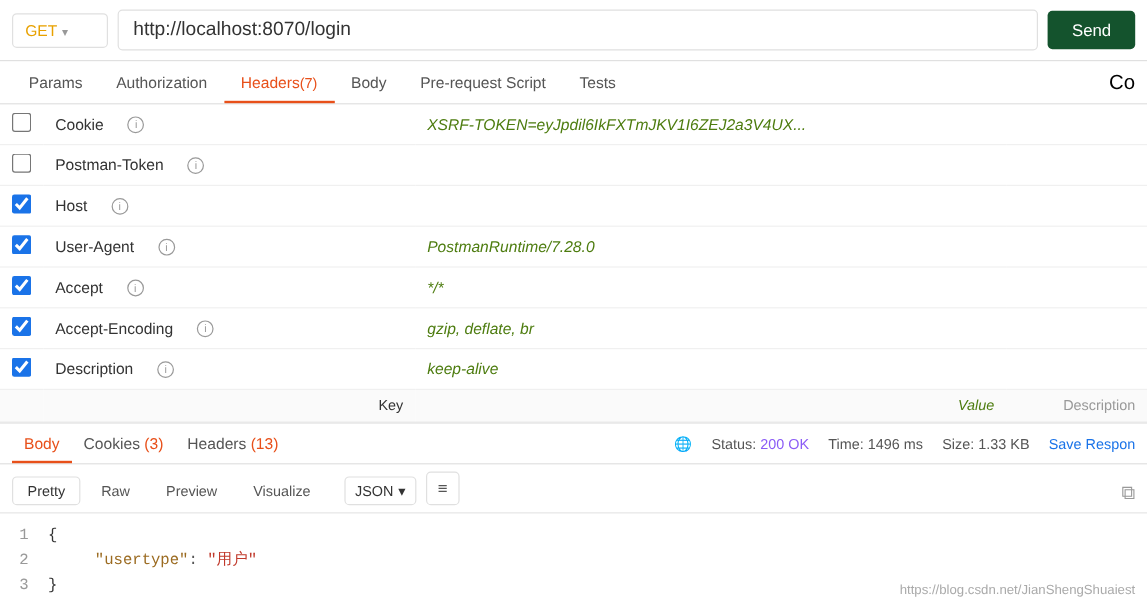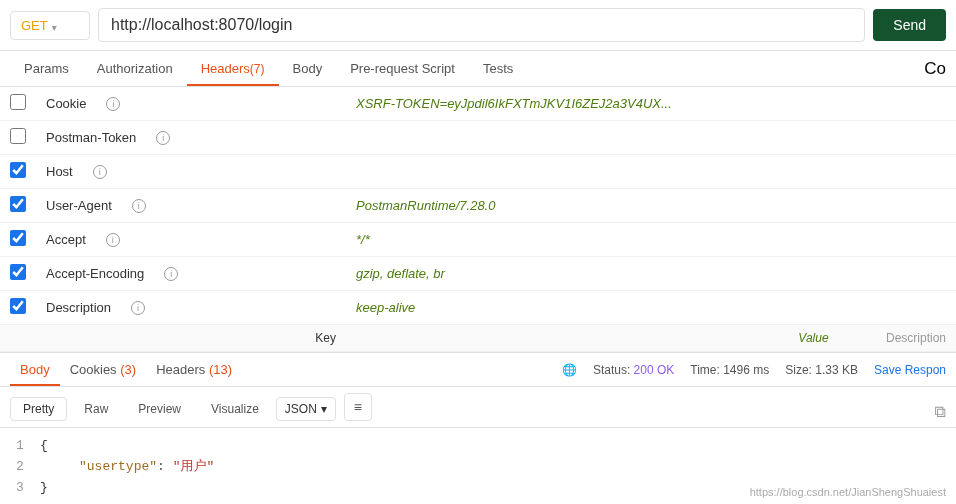--- a/index.html
+++ b/index.html
@@ -213,21 +213,21 @@
     .format-select {
       display: flex;
       align-items: center;
       gap: 4px;
       border: 1px solid #e0e0e0;
       border-radius: 4px;
       padding: 4px 8px;
       font-size: 12px;
       color: #333;
       cursor: pointer;
-      margin-left: 0;
+      margin-left: 11px;
     }
     .wrap-icon {
       width: 28px;
       height: 28px;
       border: 1px solid #e0e0e0;
       border-radius: 4px;
       display: flex;
       align-items: center;
       justify-content: center;
       cursor: pointer;

